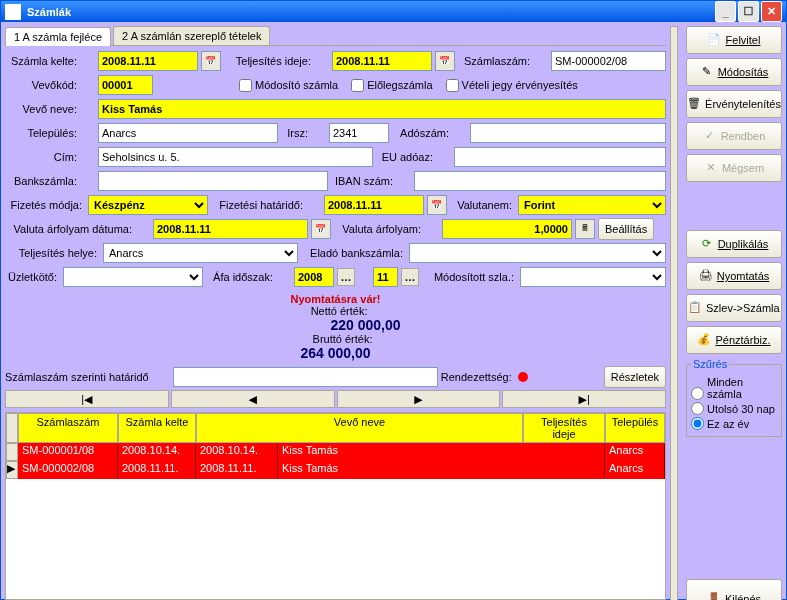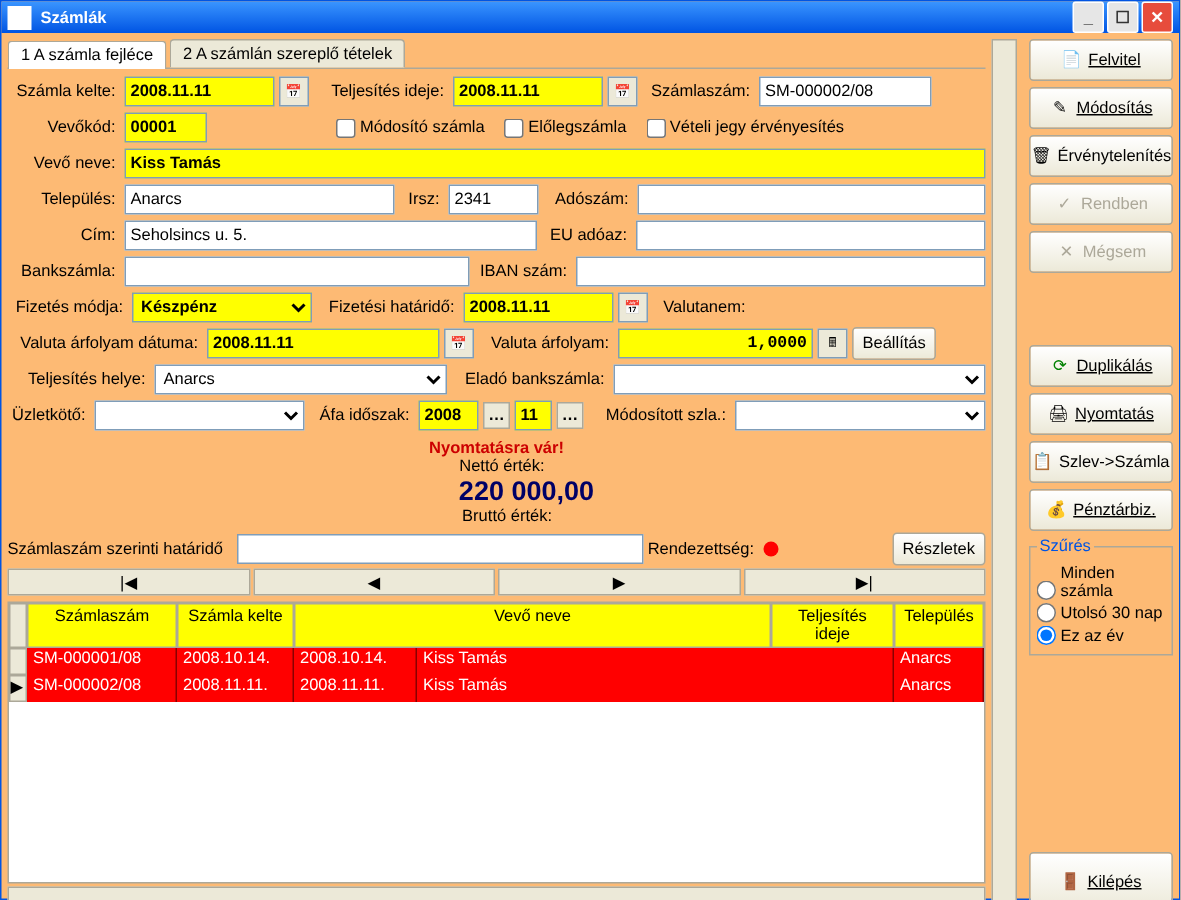--- a/index.html
+++ b/index.html
@@ -1,41 +1,41 @@
 <!DOCTYPE html>
 <html><head>
 <meta charset="utf-8">
 <style>
 * { box-sizing: border-box; margin: 0; padding: 0; font-family: Tahoma, sans-serif; font-size: 11px; }
 body { background: #ece9d8; width: 787px; height: 600px; overflow: hidden; }
-.window { width: 787px; height: 600px; border: 1px solid #0054e3; background: #fdba74; display: flex; flex-direction: column; }
+.window { width: 787px; height: 600px; border: 1px solid #0054e3; background: #c4b5fd; display: flex; flex-direction: column; }
 .titlebar { height: 28px; background: linear-gradient(to bottom, #3a95ff, #0054e3); display: flex; align-items: center; padding: 0 4px; color: #fff; font-weight: bold; }
 .titlebar .icon { width: 16px; height: 16px; background: #fff; margin-right: 6px; }
 .titlebar .spacer { flex: 1; }
 .winbtn { width: 21px; height: 21px; background: #e6e6e6; border: 1px solid #fff; margin-left: 2px; display: flex; align-items: center; justify-content: center; font-weight: bold; color: #333; border-radius: 2px; }
 .winbtn.close { background: #e74c3c; color: #fff; }
 .body { display: flex; flex: 1; padding: 4px; gap: 4px; }
 .main { flex: 1; display: flex; flex-direction: column; }
 .side { width: 100px; display: flex; flex-direction: column; gap: 4px; padding-left: 4px; }
 .tabs { display: flex; border-bottom: 1px solid #aca899; margin-bottom: 4px; }
 .tab { padding: 3px 8px; border: 1px solid #aca899; border-bottom: none; background: #ece9d8; margin-right: 2px; border-radius: 3px 3px 0 0; }
 .tab.active { background: #fff; position: relative; top: 1px; }
 .form { display: flex; flex-direction: column; gap: 2px; }
 .row { display: flex; align-items: center; gap: 3px; min-height: 22px; }
 .lbl { text-align: right; padding-right: 3px; white-space: nowrap; }
-.inp { border: 1px solid #7f9db9; background: #fff; height: 20px; padding: 1px 3px; }
+.inp { border: 1px solid #7f9db9; background: #fff; height: 20px; padding: 1px 3px; margin-left: 15px; }
 .inp.yellow { background: #ffff00; font-weight: bold; }
 .sel { border: 1px solid #7f9db9; background: #fff; height: 20px; padding: 1px; }
 .datebtn { width: 20px; height: 20px; border: 1px solid #7f9db9; background: #ece9d8; display: flex; align-items: center; justify-content: center; font-size: 9px; }
 .chk { display: flex; align-items: center; gap: 3px; margin-right: 10px; }
 .btn { border: 1px solid #aca899; background: linear-gradient(#fff, #ece9d8); padding: 4px 6px; display: flex; align-items: center; gap: 4px; justify-content: center; border-radius: 3px; white-space: nowrap; height: 28px; }
 .btn .bicon { width: 14px; height: 14px; display: inline-block; }
 .status { font-weight: bold; color: #c00; text-align:center; }
 .totals { display: flex; align-items: center; padding: 3px; flex-direction: column; }
-.totalval { font-weight: bold; font-size: 18px; color: #000066; }
+.totalval { font-weight: bold; font-size: 14px; color: #000066; }
 .nav { display: flex; gap: 2px; }
 .navbtn { flex: 1; border: 1px solid #aca899; background: #ece9d8; height: 18px; display: flex; align-items: center; justify-content: center; }
 .grid { border: 1px solid #aca899; margin-top: 2px; }
 .gridhead { display: flex; background: #ece9d8; }
 .gh { border: 1px solid #aca899; background: #ffff00; padding: 2px 4px; text-align: center; font-weight: normal; }
 .gridrow { display: flex; background: #ff0000; color: #fff; height: 18px; }
 .gc { padding: 1px 4px; border-right: 1px solid #800; overflow: hidden; white-space: nowrap; }
 .rowmark { width: 12px; background: #ece9d8; border: 1px solid #aca899; color:#000; }
 .filter { border: 1px solid #aca899; padding: 4px; }
 .filter legend { color: #0054e3; padding: 0 2px; }
@@ -124,28 +124,29 @@
           <input class="inp" style="flex: 1 1 0%;" value="">
         </div>
 
         <div class="row">
           <span class="lbl" style="width:80px">Fizetés módja:</span>
           <select class="sel ycent" style="width:120px;background:#ffff00;font-weight:bold"><option>Készpénz</option></select>
           <span class="lbl" style="width:95px">Fizetési határidő:</span>
           <input class="inp yellow" style="width: 100px;" value="2008.11.11">
           <div class="datebtn">📅</div>
           <span class="lbl" style="width:65px">Valutanem:</span>
+          <select class="sel" style="flex:1;background:#ffff00;font-weight:bold"><option>Forint</option></select>
         </div>
 
         <div class="row">
           <span class="lbl" style="width:130px">Valuta árfolyam dátuma:</span>
           <input class="inp yellow" style="width: 155px;" value="2008.11.11">
           <div class="datebtn">📅</div>
           <span class="lbl" style="width:90px">Valuta árfolyam:</span>
-          <input class="inp yellow" style="width: 130px; text-align: right; font-family: Liberation Mono, monospace;" value="1,0000">
+          <input class="inp yellow" style="width: 130px; text-align: right;" value="1,0000">
           <div class="datebtn">🖩</div>
           <button class="btn" style="height:22px;padding:0 6px">Beállítás</button>
         </div>
 
         <div class="row">
           <span class="lbl" style="width:95px">Teljesítés helye:</span>
           <select class="sel" style="width:195px"><option>Anarcs</option></select>
           <span class="lbl" style="width:105px">Eladó bankszámla:</span>
           <select class="sel" style="flex:1"><option></option></select>
         </div>
@@ -160,20 +161,21 @@
           <div class="smallbtn">…</div>
           <span class="lbl" style="width:95px">Módosított szla.:</span>
           <select class="sel" style="flex:1"><option></option></select>
         </div>
 
         <div class="totals">
           <span class="status" style="width:170px">Nyomtatásra vár!</span>
           <span class="lbl" style="width:70px">Nettó érték:</span>
           <span class="totalval" style="width:130px;text-align:right">220 000,00</span>
           <span class="lbl" style="width:80px">Bruttó érték:</span>
+          <span class="totalval" style="flex:1;text-align:right">264 000,00</span>
         </div>
 
         <div class="row">
           <span class="lbl" style="width:150px;text-align:left">Számlaszám szerinti határidő</span>
           <input class="inp" style="flex: 1 1 0%;">
           <span class="lbl">Rendezettség:</span>
           <span class="reddot"></span>
           <span style="width:70px"></span>
           <button class="btn" style="height:22px;padding:0 6px">Részletek</button>
         </div>

